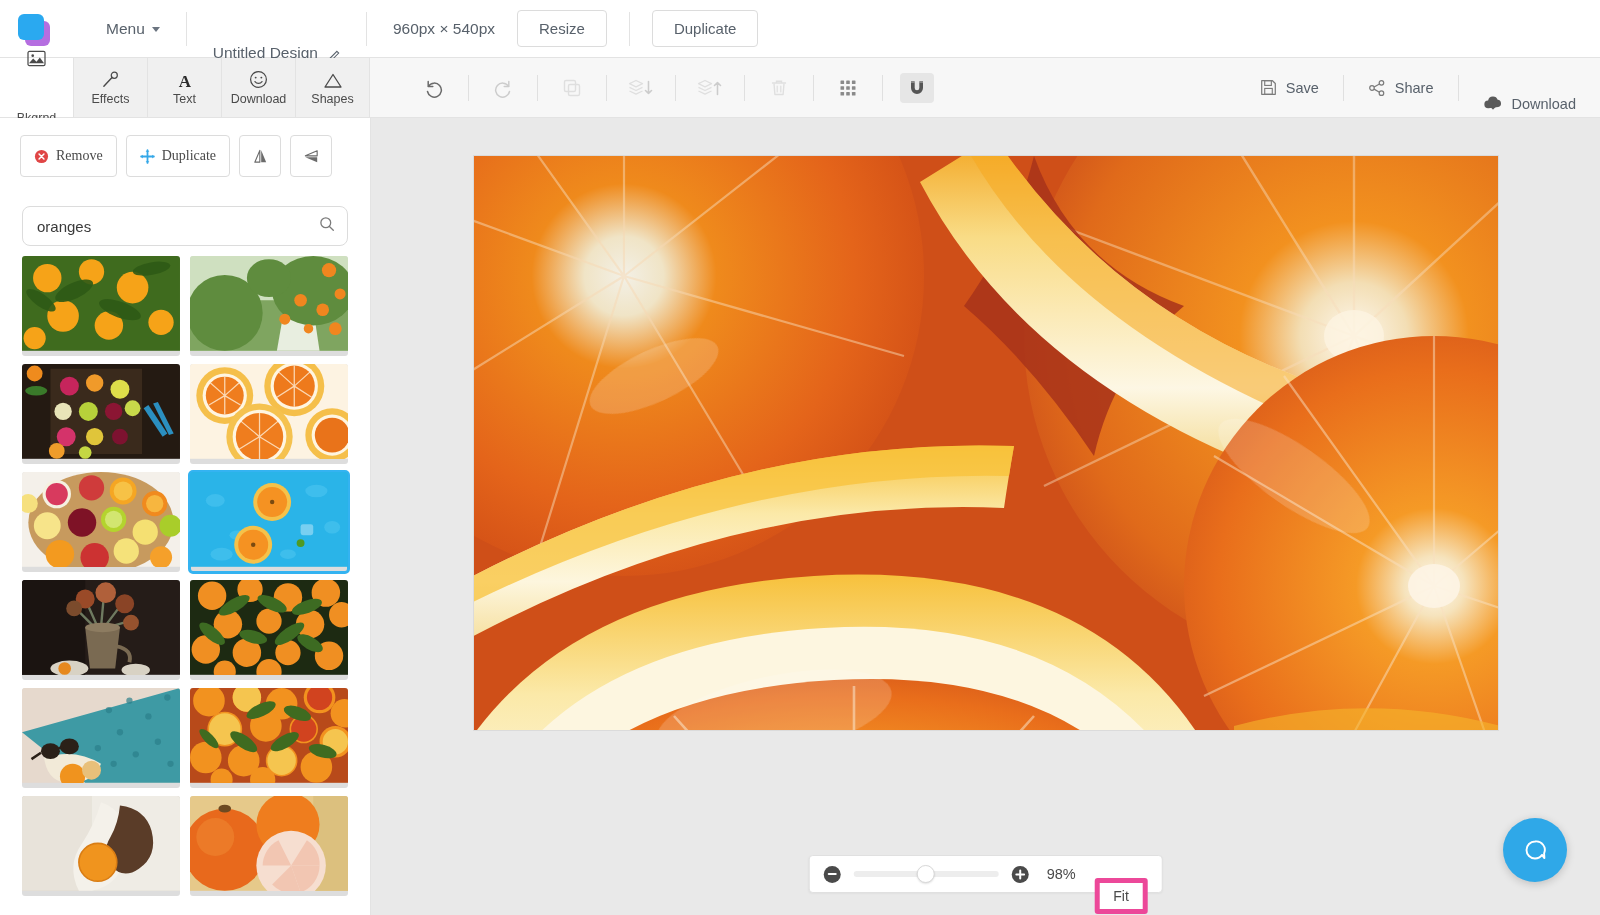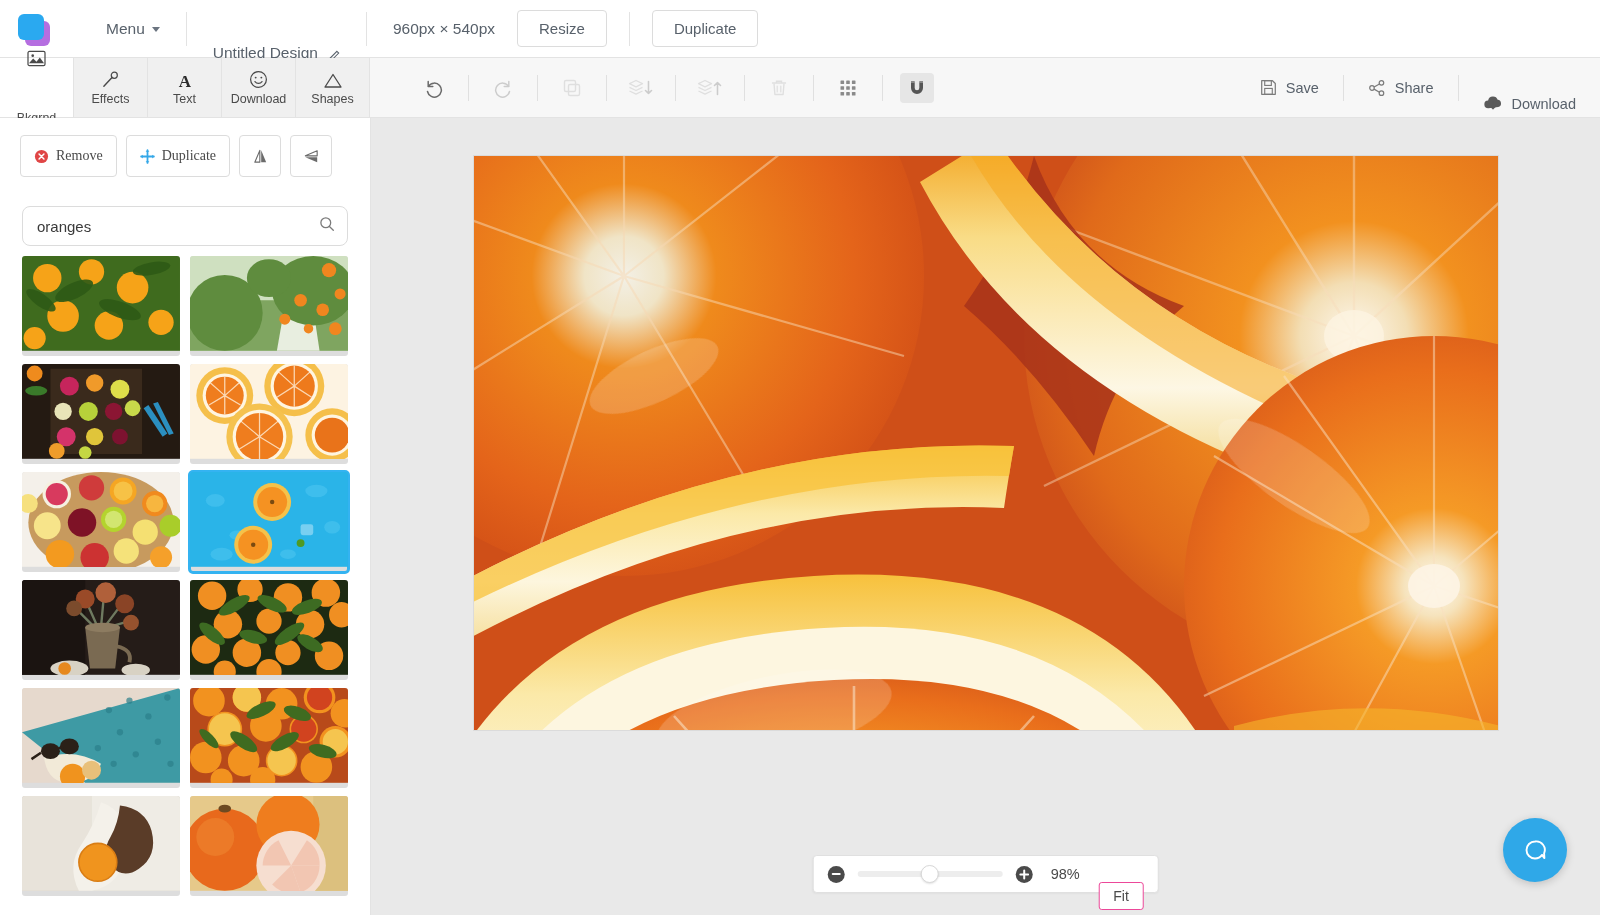--- a/index.html
+++ b/index.html
@@ -159,21 +159,21 @@
   }
   .zb-circle i { background: #fff; display:block; }
   .slider { width: 145px; height: 6px; background: #ededed; border-radius: 3px; position: relative; cursor: pointer; }
   .slider .knob {
     position: absolute; left: 50%; top: 50%; transform: translate(-50%,-50%);
     width: 18px; height: 18px; border-radius: 50%; background: #fff;
     border: 1px solid #d8d8d8; box-shadow: 0 1px 2px rgba(0,0,0,.12);
   }
   .zoom-pct { font-size: 14.5px; color: #4a4a4a; min-width: 40px; text-align: center; }
   .fit-btn {
-    border: 1px solid #ec4899; border-radius: 3px; background: #fff;
+    border: 5px solid #ec4899; border-radius: 3px; background: #fff;
     font-size: 14px; color: #4a4a4a; padding: 5px 14px; cursor: pointer; margin-top: 44px;
   }
 
   
   .help-bubble {
     position: absolute; right: 33px; bottom: 33px; width: 64px; height: 64px;
     border-radius: 50%; background: #2fa8e8; display: flex;
     align-items: center; justify-content: center; cursor: pointer;
     box-shadow: 0 2px 8px rgba(0,0,0,.18);
   }

